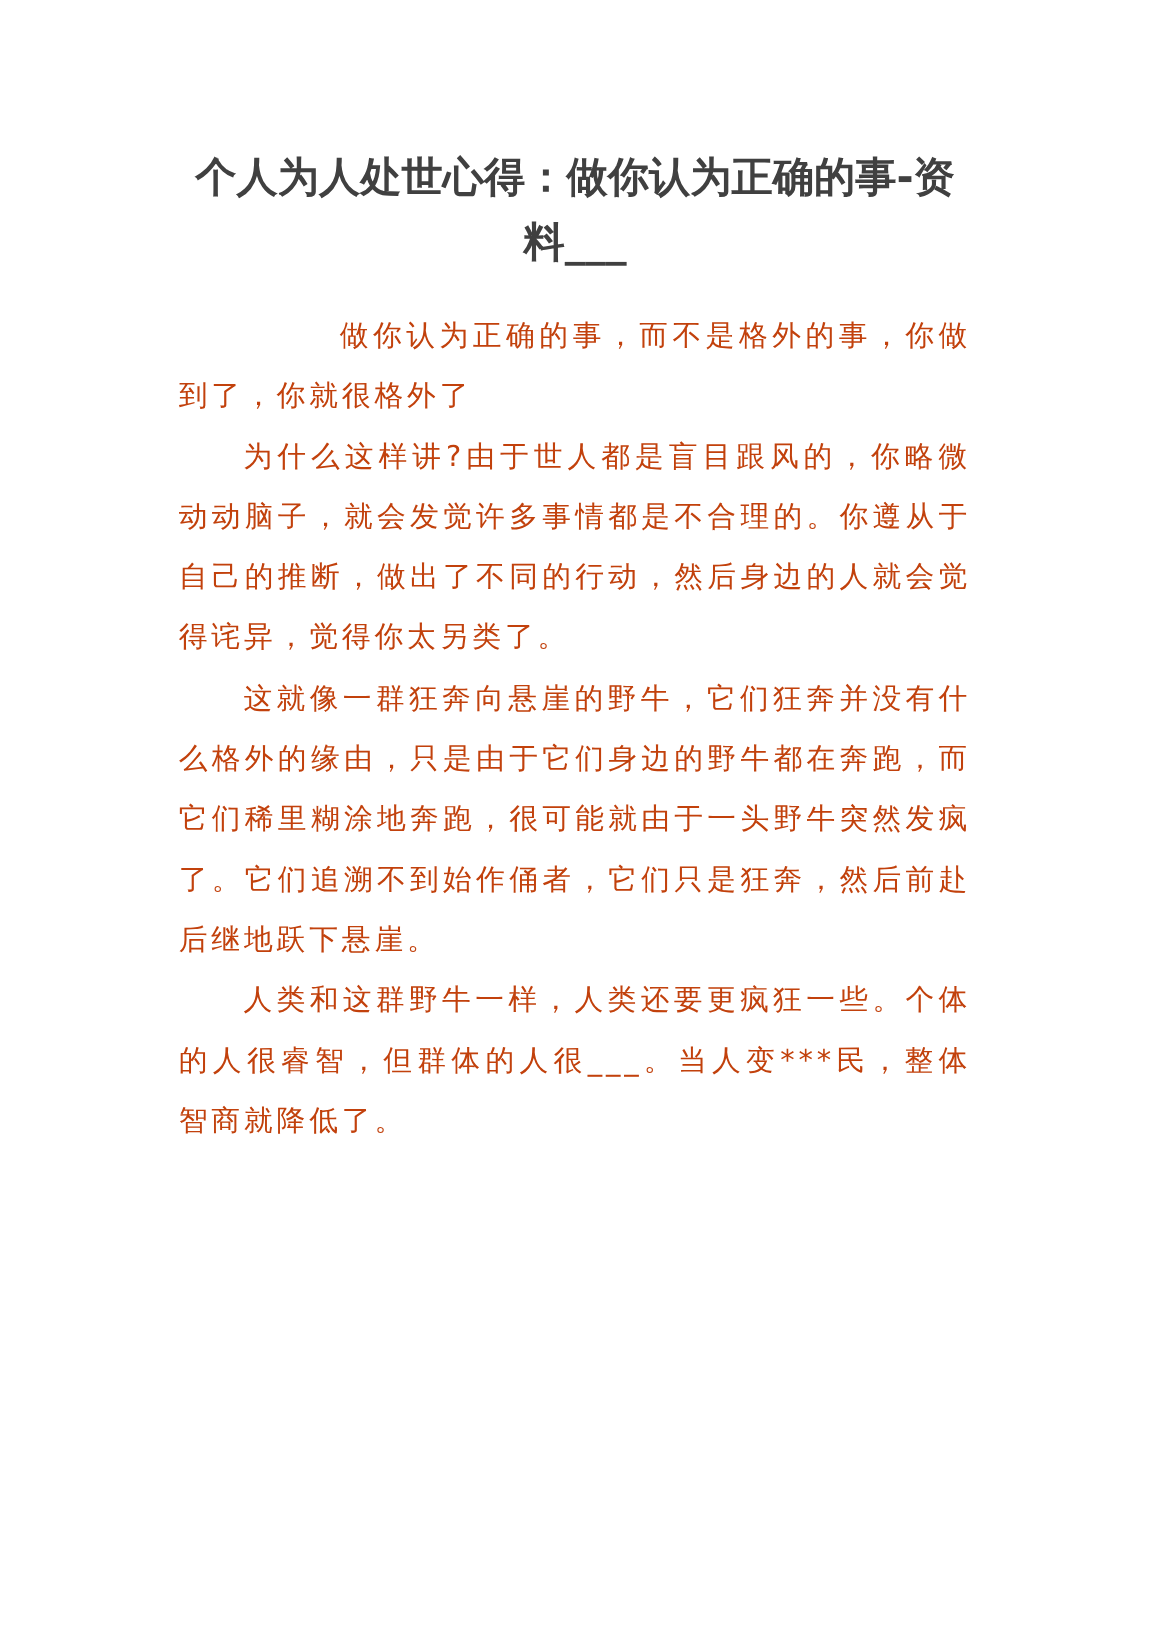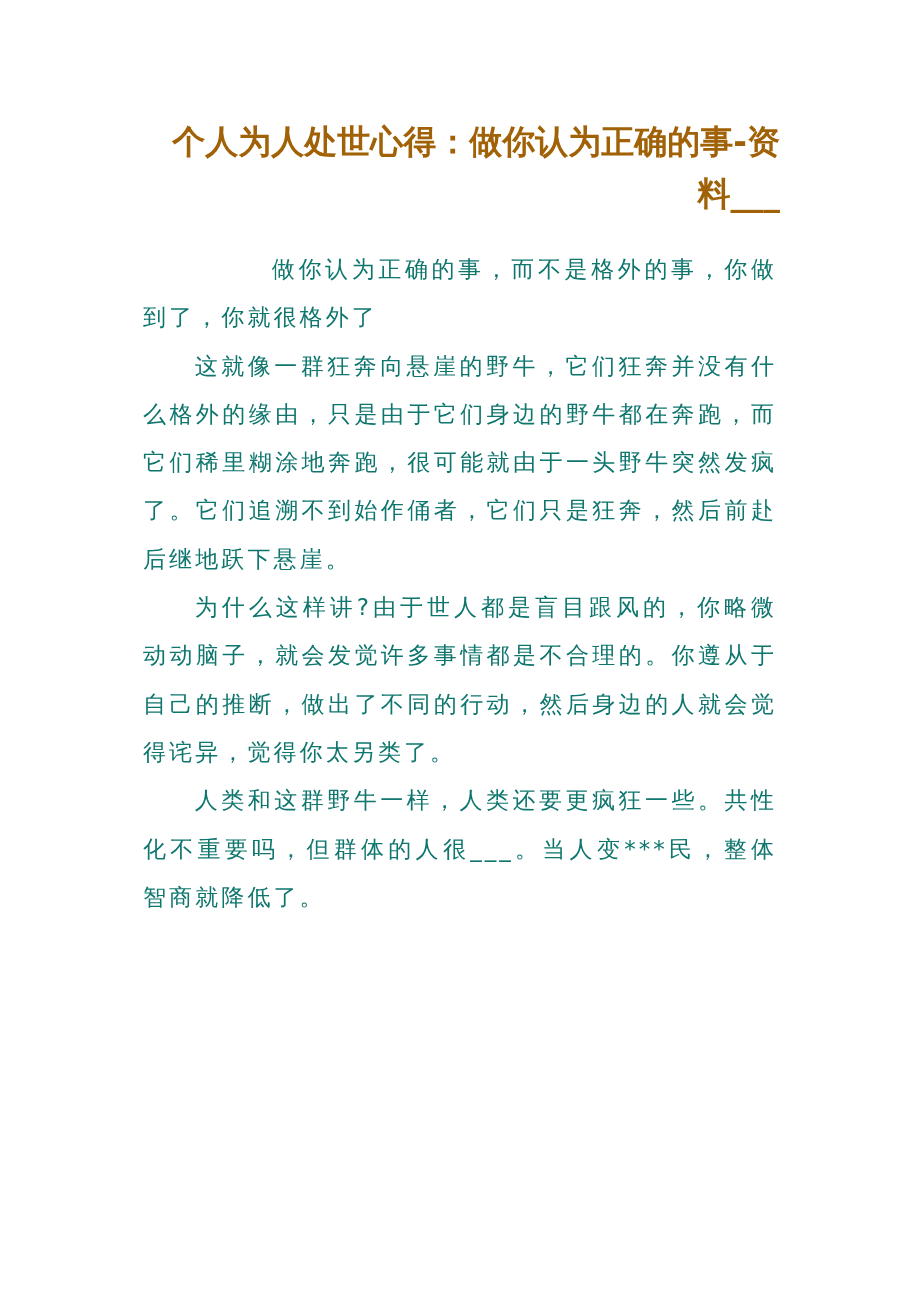--- a/index.html
+++ b/index.html
@@ -22,54 +22,54 @@
       width: 920px;
       height: 1302px;
       background: #ffffff;
     }
     .title {
       position: absolute;
       left: 140px;
       top: 116px;
       width: 640px;
       margin: 0;
-      text-align: right;
+      text-align: center;
       font-size: 33px;
       font-weight: bold;
       line-height: 52px;
       letter-spacing: 0px;
-      color: #a16207;
+      color: #404040;
     }
     .body-text {
       position: absolute;
       left: 143px;
       top: 245px;
       width: 634px;
     }
     .para {
       margin: 0 0 0 0;
       font-size: 23px;
       line-height: 48.3px;
       letter-spacing: 3.1px;
       text-align: justify;
-      color: #0f766e;
+      color: #c2410c;
       text-indent: 2.25em;
     }
     .para.first {
       text-indent: 5.6em;
     }
     .para + .para {
       margin-top: 0px;
     }
   </style>
 </head>
 <body>
 
 <div class="page">
   <h1 class="title">个人为人处世心得：做你认为正确的事-资料___</h1>
 
   <div class="body-text">
     <p class="para first">做你认为正确的事，而不是格外的事，你做到了，你就很格外了</p>
+    <p class="para">为什么这样讲?由于世人都是盲目跟风的，你略微动动脑子，就会发觉许多事情都是不合理的。你遵从于自己的推断，做出了不同的行动，然后身边的人就会觉得诧异，觉得你太另类了。</p>
     <p class="para">这就像一群狂奔向悬崖的野牛，它们狂奔并没有什么格外的缘由，只是由于它们身边的野牛都在奔跑，而它们稀里糊涂地奔跑，很可能就由于一头野牛突然发疯了。它们追溯不到始作俑者，它们只是狂奔，然后前赴后继地跃下悬崖。</p>
-    <p class="para">为什么这样讲?由于世人都是盲目跟风的，你略微动动脑子，就会发觉许多事情都是不合理的。你遵从于自己的推断，做出了不同的行动，然后身边的人就会觉得诧异，觉得你太另类了。</p>
-    <p class="para">人类和这群野牛一样，人类还要更疯狂一些。共性化不重要吗，但群体的人很___。当人变***民，整体智商就降低了。</p>
+    <p class="para">人类和这群野牛一样，人类还要更疯狂一些。个体的人很睿智，但群体的人很___。当人变***民，整体智商就降低了。</p>
   </div>
 </div>
 
 </body></html>

